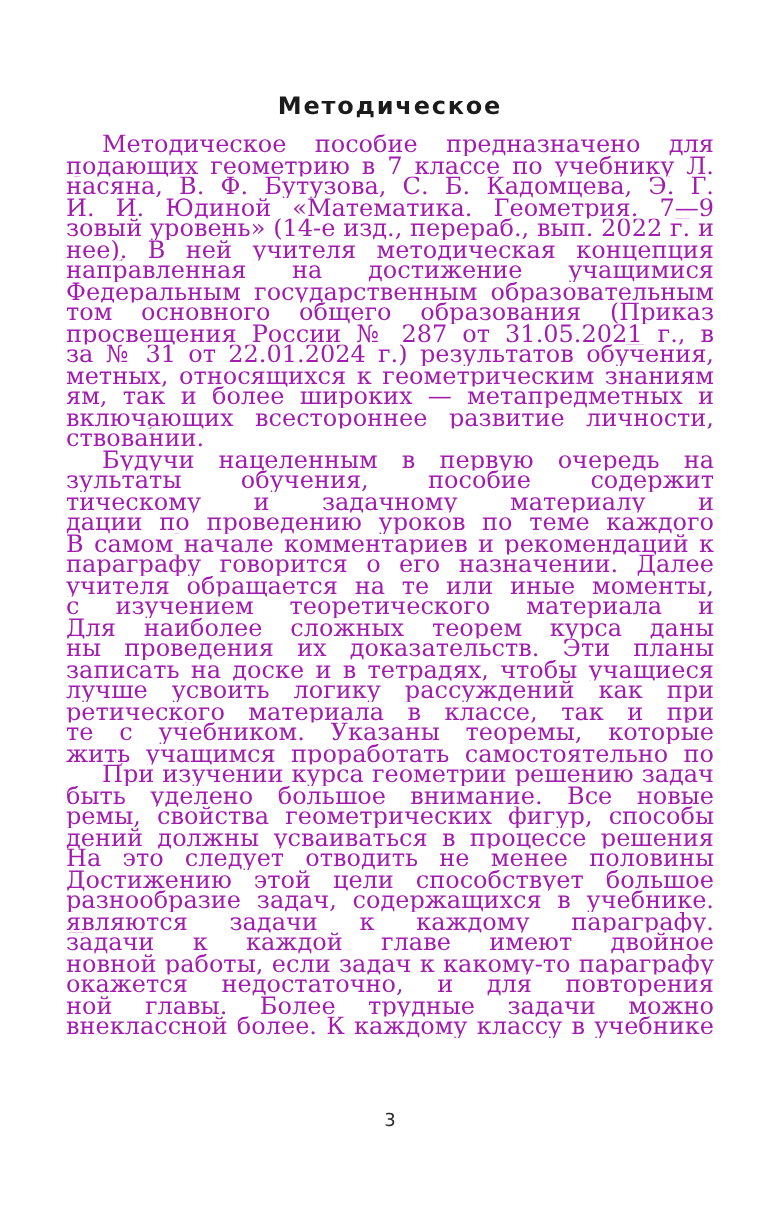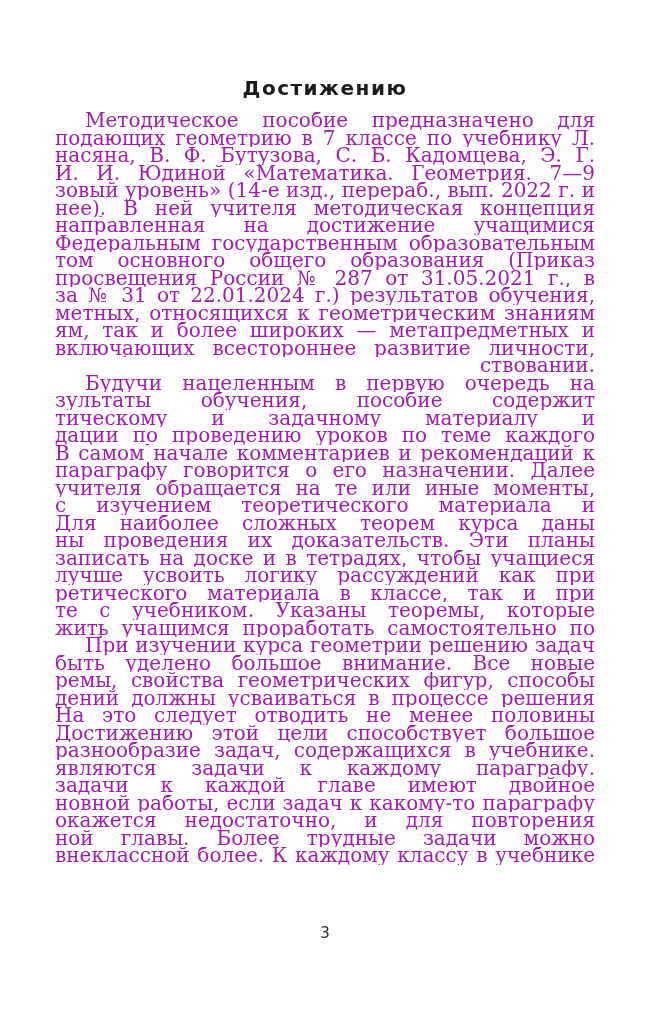--- a/index.html
+++ b/index.html
@@ -38,21 +38,21 @@
     color: #a21caf;
   }
   .paragraph {
     margin: 0;
     padding: 0;
   }
   .line {
     height: 17.5px;
     line-height: 17.5px;
     overflow: hidden;
-    text-align: right;
+    text-align: left;
     white-space: normal;
   }
   .line.justified {
     text-align: justify;
     text-align-last: justify;
   }
   .line.first {
     text-indent: 30px;
   }
   .page-number {
@@ -63,21 +63,21 @@
     text-align: center;
     font-family: "DejaVu Sans", "Liberation Sans", sans-serif;
     font-size: 15px;
     color: #2a2a2a;
   }
 </style>
 </head>
 <body>
 
 <div class="page">
-  <h1 class="title">Достижению</h1>
+  <h1 class="title">Методическое</h1>
   <div class="text-block">
       <div class="paragraph">
         <div class="line first justified">Методическое пособие предназначено для учителей, пре-</div>
         <div class="line justified">подающих геометрию в 7 классе по учебнику Л. С. Ата-</div>
         <div class="line justified">насяна, В. Ф. Бутузова, С. Б. Кадомцева, Э. Г. Позняка,</div>
         <div class="line justified">И. И. Юдиной «Математика. Геометрия. 7—9 классы. Ба-</div>
         <div class="line justified">зовый уровень» (14-е изд., перераб., вып. 2022 г. и позд-</div>
         <div class="line justified">нее). В ней учителя методическая концепция учебника,</div>
         <div class="line justified">направленная на достижение учащимися предусмотренных</div>
         <div class="line justified">Федеральным государственным образовательным стандар-</div>

